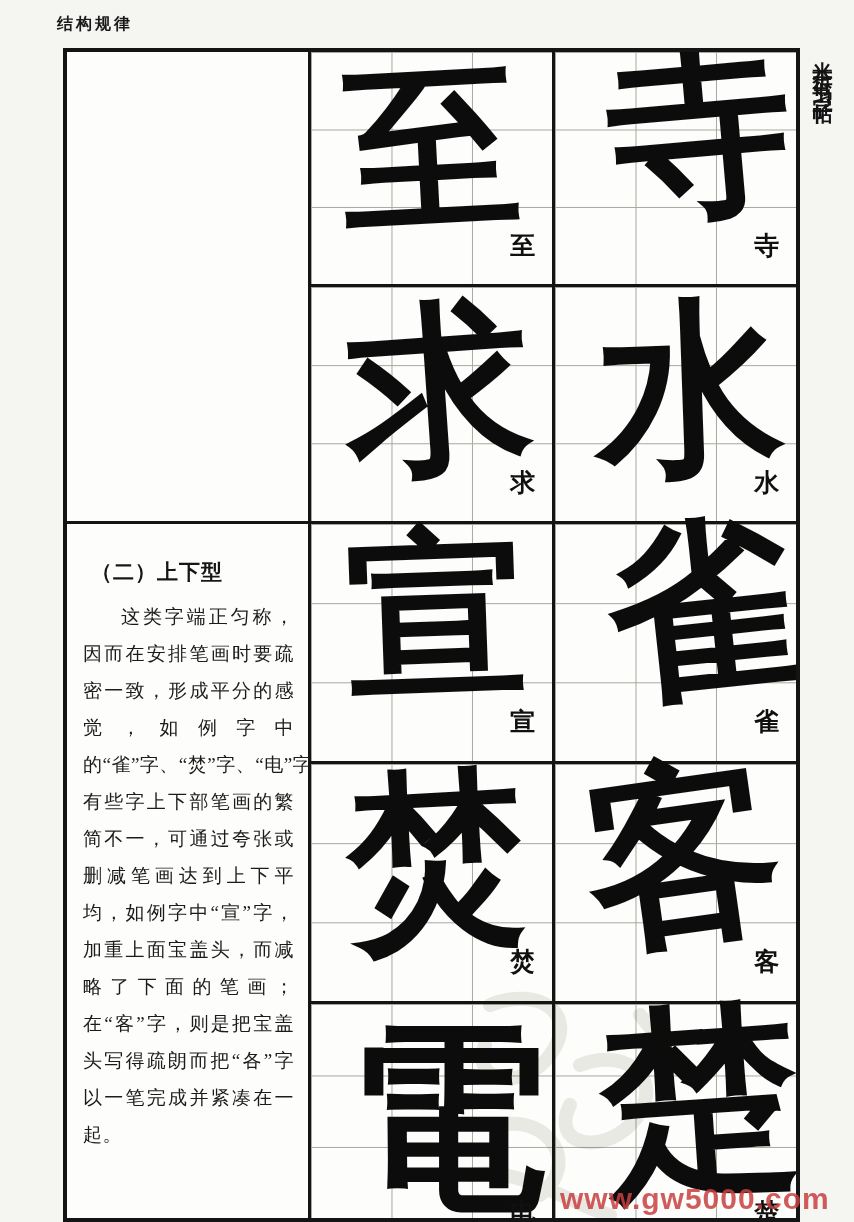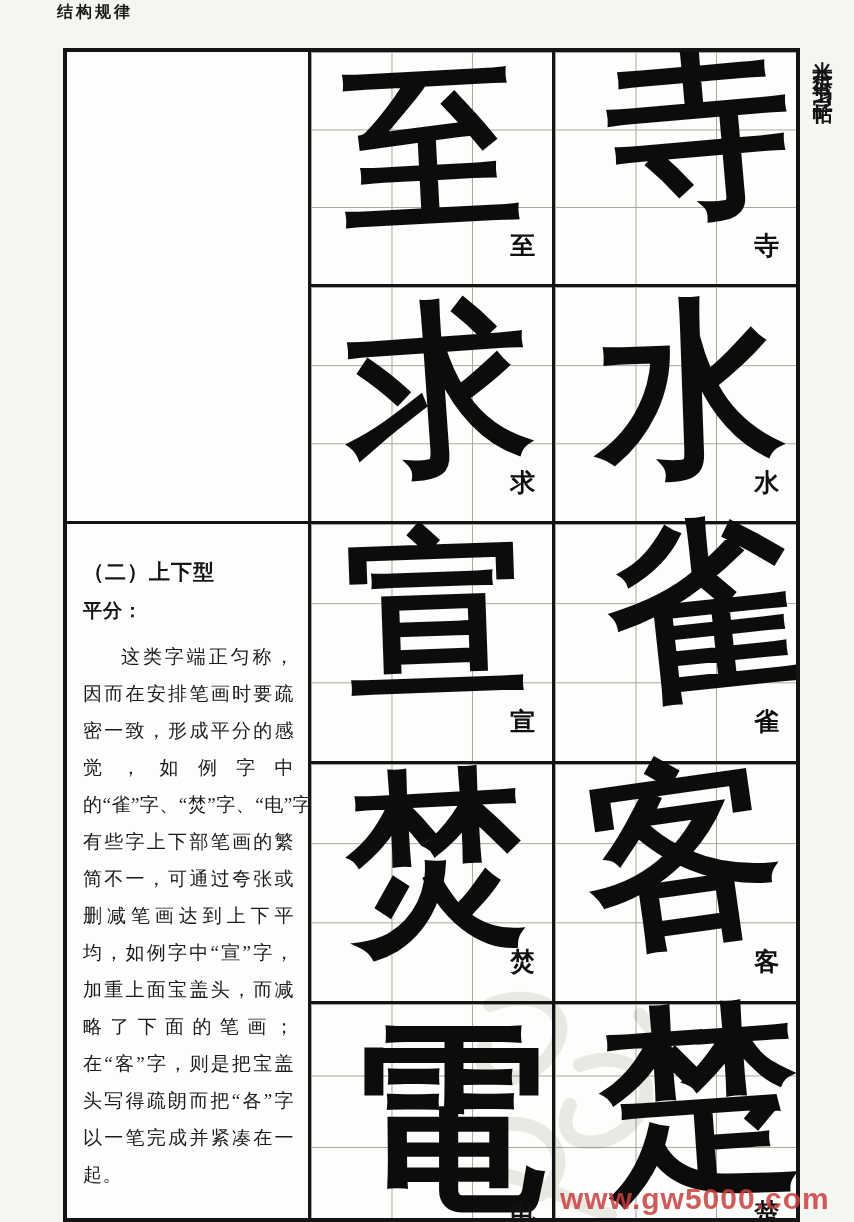--- a/index.html
+++ b/index.html
@@ -4,21 +4,21 @@
 <style>
   html,body{margin:0;padding:0;}
   body{
     width:854px;height:1222px;position:relative;overflow:hidden;
     background:#f5f5f2;
     font-family:"Liberation Serif","DejaVu Serif",serif;
     color:#161616;
   }
   
   .page-header{
-    position:absolute;left:57px;top:2px;
+    position:absolute;left:57px;top:14px;
     font-family:"Liberation Sans","DejaVu Sans",sans-serif;
     font-weight:700;font-size:16px;letter-spacing:3px;color:#1a1a1a;
   }
   
   .side-title{
     position:absolute;left:810px;top:46px;
     writing-mode:vertical-rl;text-orientation:upright;
     font-size:20px;font-weight:600;letter-spacing:7px;color:#141414;
   }
   
@@ -55,21 +55,21 @@
   .g8{left:13%;top:-3%;font-size:194px;transform:rotate(-8deg);}
   .g9{left:15%;top:6%;font-size:200px;}
   .g10{left:19%;top:-2%;font-size:198px;transform:rotate(-4deg);}
   .cell-label{
     position:absolute;right:7%;top:78%;
     font-size:25px;font-weight:600;color:#101010;line-height:1;
   }
   .row5 .cell-label{top:196px;}
   
   .article-heading{
-    font-size:21px;font-weight:700;letter-spacing:1px;margin:0 0 12px 0;
+    font-size:21px;font-weight:700;letter-spacing:1px;margin:0 0 12px 8px;
   }
   .article-sub{
     font-size:19px;font-weight:700;margin:0 0 14px 0;letter-spacing:1px;
   }
   .article-body{
     font-size:19px;line-height:37px;margin:0;text-align:justify;
     text-indent:2em;letter-spacing:.5px;color:#1b1b1b;
   }
   
   .ghost{
@@ -107,21 +107,20 @@
     <span class="glyph g3">求</span>
     <span class="cell-label">求</span>
   </div>
   <div class="cell" style="grid-column:3;grid-row:2;">
     <span class="glyph g4">水</span>
     <span class="cell-label">水</span>
   </div>
 
   <div class="box left-bottom">
     <p class="article-heading">（二）上下型</p>
-    <p class="article-sub">平分：</p>
     <p class="article-body">这类字端正匀称，因而在安排笔画时要疏密一致，形成平分的感觉，如例字中的“雀”字、“焚”字、“电”字。有些字上下部笔画的繁简不一，可通过夸张或删减笔画达到上下平均，如例字中“宣”字，加重上面宝盖头，而减略了下面的笔画；在“客”字，则是把宝盖头写得疏朗而把“各”字以一笔完成并紧凑在一起。</p>
   </div>
 
   <div class="cell" style="grid-column:2;grid-row:3;">
     <span class="glyph g5">宣</span>
     <span class="cell-label">宣</span>
   </div>
   <div class="cell" style="grid-column:3;grid-row:3;">
     <span class="glyph g6">雀</span>
     <span class="cell-label">雀</span>

